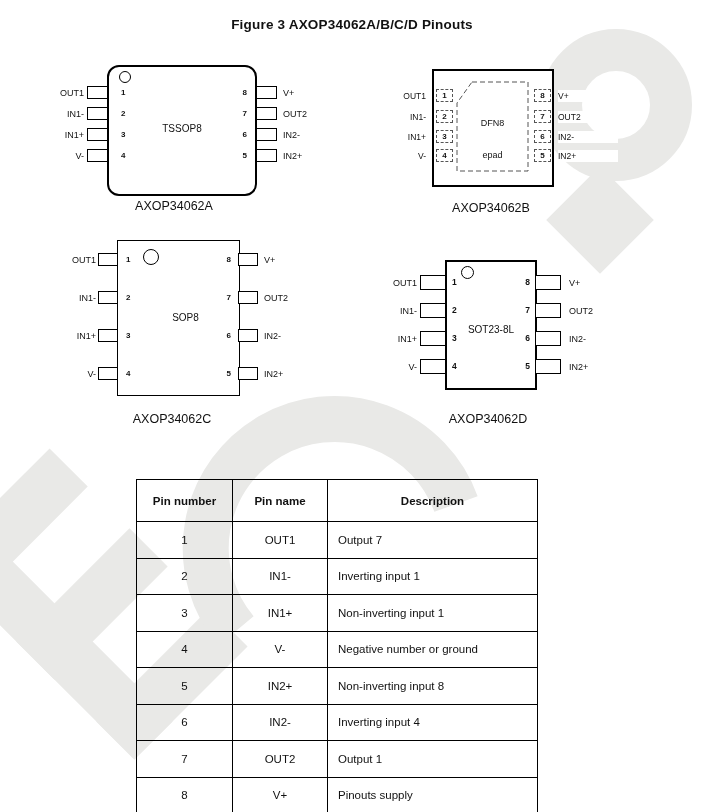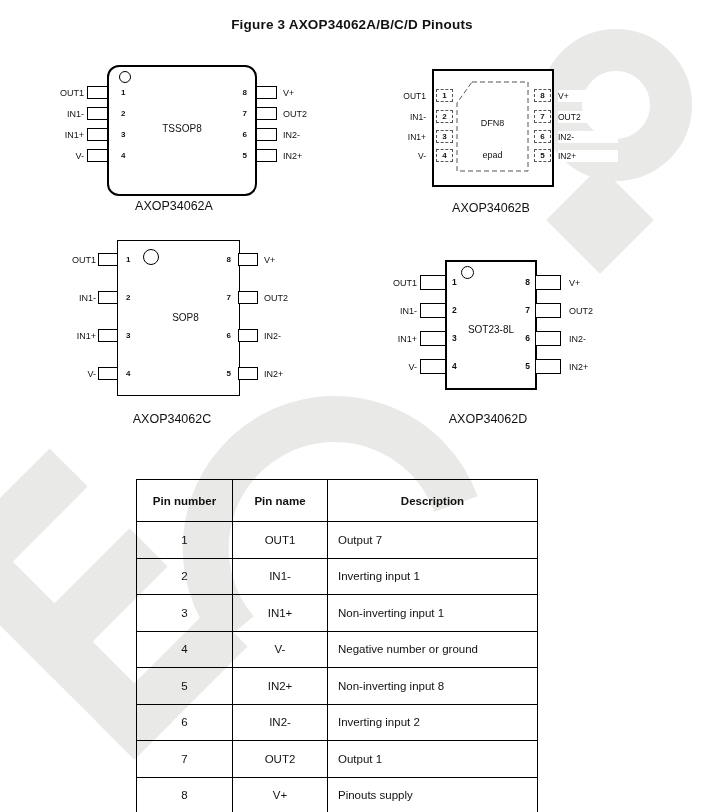--- a/index.html
+++ b/index.html
@@ -217,21 +217,21 @@
         <td class="desc">Negative number or ground</td>
       </tr>
       <tr>
         <td>5</td>
         <td>IN2+</td>
         <td class="desc">Non-inverting input 8</td>
       </tr>
       <tr>
         <td>6</td>
         <td>IN2-</td>
-        <td class="desc">Inverting input 2</td>
+        <td class="desc">Inverting input 4</td>
       </tr>
       <tr>
         <td>7</td>
         <td>OUT2</td>
         <td class="desc">Output 1</td>
       </tr>
       <tr>
         <td>8</td>
         <td>V+</td>
         <td class="desc">Pinouts supply</td>

